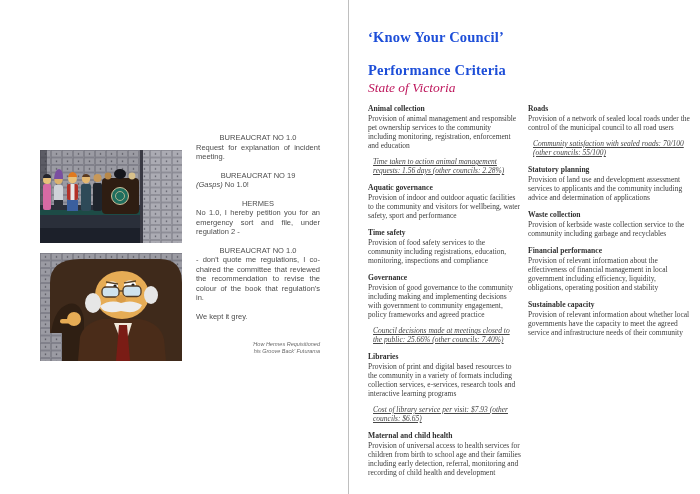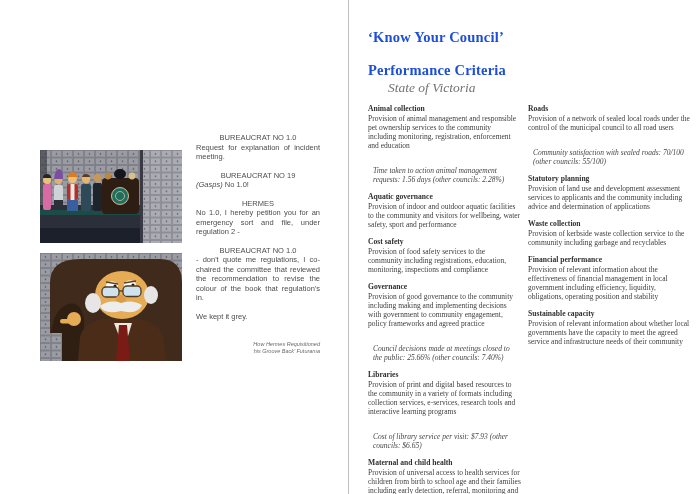--- a/index.html
+++ b/index.html
@@ -7,29 +7,29 @@
   .page {
     position:relative; width:700px; height:494px; background:#ffffff;
     font-family:"Liberation Serif", serif; color:#3d3d3d; overflow:hidden;
   }
   .divider {
     position:absolute; left:348px; top:0; width:1px; height:494px; background:#bfbfbf;
   }
   
   .header { position:absolute; left:368px; top:13px; width:300px; }
   .title-line { font-size:14.5px; font-weight:bold; line-height:18px; color:#1d4ed8; letter-spacing:.2px;margin-top:15px; }
-  .subtitle { font-size:13.5px; font-style:italic; line-height:18px; color:#737373;margin-left:20px; }
+  .subtitle { font-size:13.5px; font-style:italic; line-height:18px; color:#be185d; }
   .col { position:absolute; top:104px; }
   .col-left  { left:368px; width:153px; }
   .col-right { left:528px; width:164px; }
   .criterion { margin-bottom:8px; }
   .criterion h3 { font-size:7.6px; font-weight:bold; line-height:9px; color:#2f2f2f; margin-bottom:1px; }
   .criterion p  { font-size:7.5px; line-height:9px; }
   .criterion .metric {
-    font-style:italic; padding-left:5px; padding-right:4px; margin-top:16px; color:#464646;
+    font-style:italic; padding-left:5px; padding-right:4px; margin-top:7px; color:#464646;text-decoration:underline;
   }
   
   .stills { position:absolute; left:40px; top:150px; width:142px; }
   .still { display:block; }
   .still + .still { margin-top:10px; }
   .script-col {
     position:absolute; left:196px; top:133px; width:124px;
     font-family:"Liberation Sans", sans-serif; font-size:7.5px; line-height:9.5px; color:#4d4d4d;
   }
   .cue { margin-bottom:9px; }
@@ -194,21 +194,21 @@
     <p class="metric">Time taken to action animal management requests: 1.56 days (other councils: 2.28%)</p>
   </div>
 
   <div class="criterion">
     <h3>Aquatic governance</h3>
     <p>Provision of indoor and outdoor aquatic facilities to the community and visitors for wellbeing, water safety, sport and performance</p>
 
   </div>
 
   <div class="criterion">
-    <h3>Cost safety</h3>
+    <h3>Time safety</h3>
     <p>Provision of food safety services to the community including registrations, education, monitoring, inspections and compliance</p>
 
   </div>
 
   <div class="criterion">
     <h3>Governance</h3>
     <p>Provision of good governance to the community including making and implementing decisions with government to community engagement, policy frameworks and agreed practice</p>
     <p class="metric">Council decisions made at meetings closed to the public: 25.66% (other councils: 7.40%)</p>
   </div>
 

